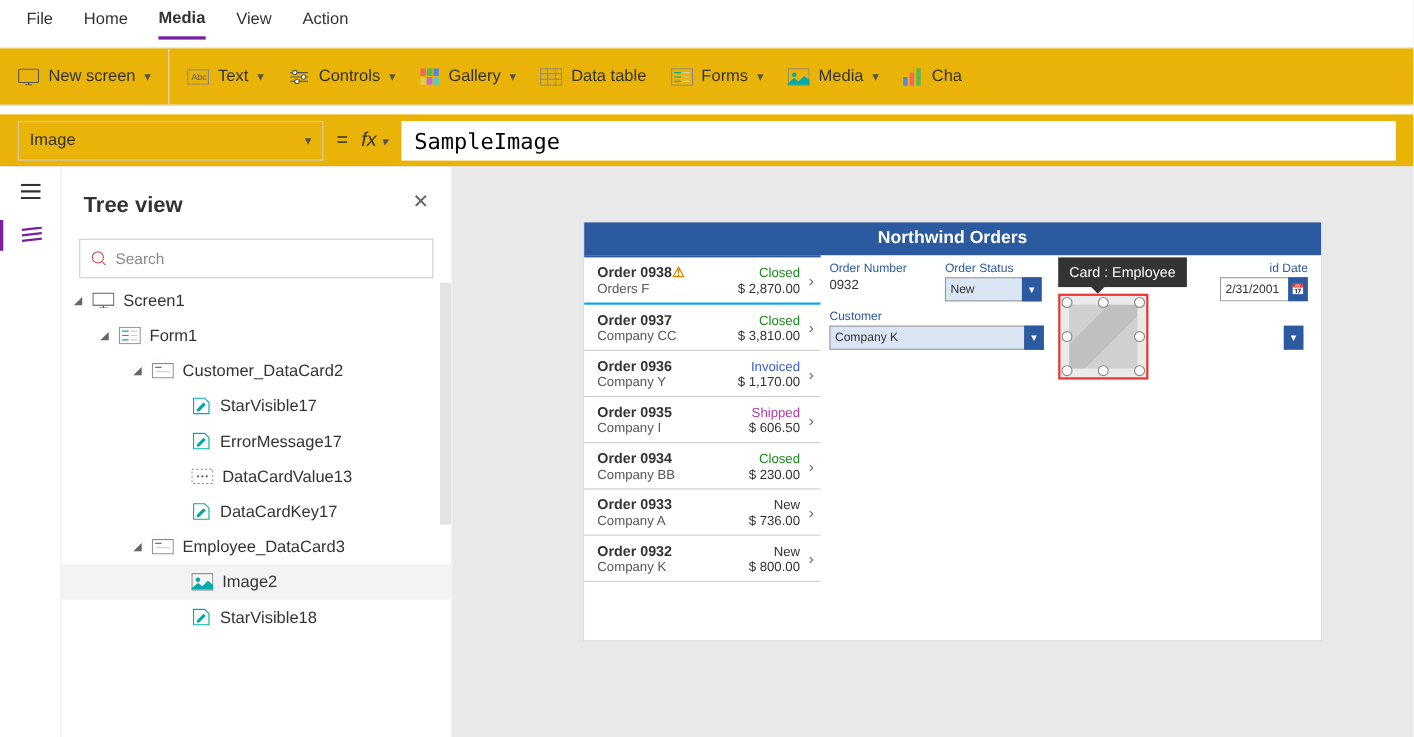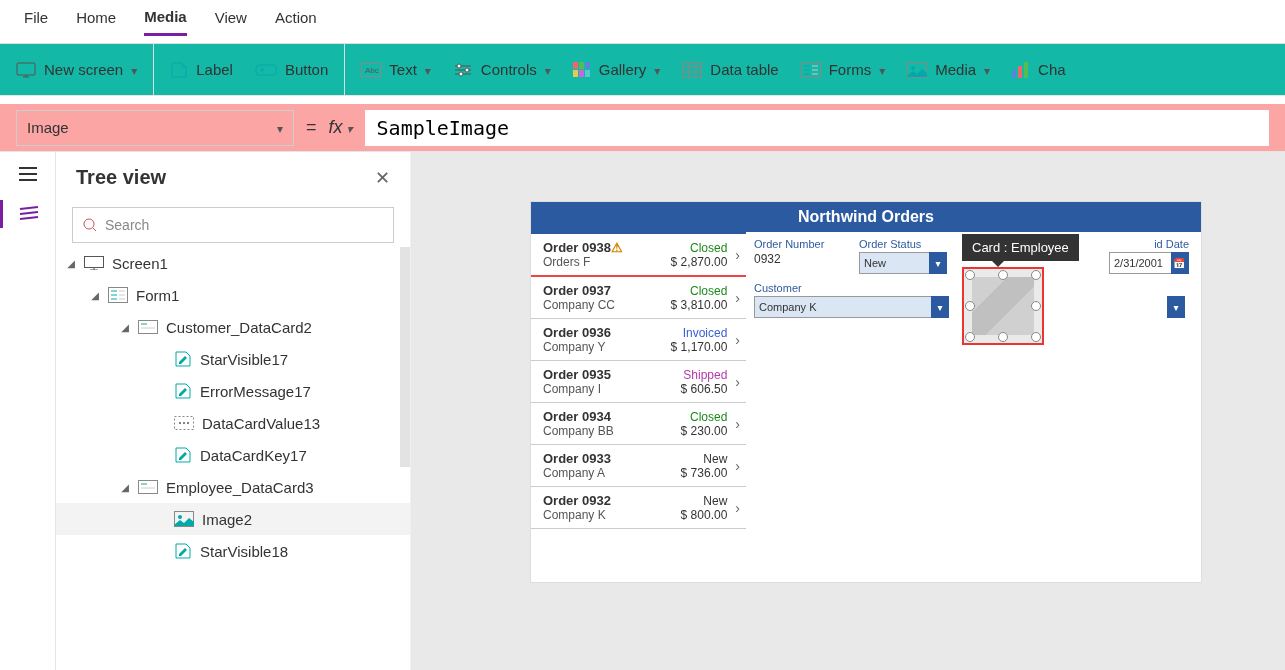--- a/index.html
+++ b/index.html
@@ -4,63 +4,63 @@
 <style>
 * { box-sizing: border-box; margin: 0; padding: 0; font-family: "Segoe UI", Arial, sans-serif; }
 body { background: #fff; width: 1285px; height: 670px; overflow: hidden; font-size: 14px; color: #333; }
 
 
 .menu-bar { height: 44px; display: flex; align-items: center; padding: 0 24px; gap: 28px; border-bottom: 1px solid #e0e0e0; }
 .menu-item { color: #333; font-size: 15px; cursor: pointer; padding-bottom: 8px; }
 .menu-item.active { border-bottom: 3px solid #7a1fa2; font-weight: 600; }
 
 
-.ribbon { height: 52px; display: flex; align-items: center; background: #14b8a6; border-bottom: 1px solid #e5e5e5; }
+.ribbon { height: 52px; display: flex; align-items: center; background: #eab308; border-bottom: 1px solid #e5e5e5; }
 .ribbon-group { display: flex; align-items: center; padding: 0 16px; gap: 22px; height: 100%; }
 .ribbon-group + .ribbon-group { border-left: 1px solid #ddd; }
 .ribbon-btn { display: flex; align-items: center; gap: 8px; font-size: 15px; color: #333; cursor: pointer; }
 .ribbon-icon { display: inline-flex; }
 
 
-.formula-bar { height: 48px; display: flex; align-items: center; padding: 0 16px; gap: 12px; border-bottom: 1px solid #e5e5e5; background: #fca5a5; margin-top:8px;}
+.formula-bar { height: 48px; display: flex; align-items: center; padding: 0 16px; gap: 12px; border-bottom: 1px solid #e5e5e5; background: #eab308; margin-top:8px;}
 .prop-select { width: 278px; height: 36px; border: 1px solid #ccc; display: flex; align-items: center; justify-content: space-between; padding: 0 10px; font-size: 15px; }
 .eq { font-size: 18px; font-weight: 300; }
 .fx { display:flex; align-items:flex-start; gap:4px; font-style: italic; font-size: 18px;}
 .formula-input { flex:1; height:36px; padding: 0 12px; font-size: 20px; font-family: 'Segoe UI', monospace; border:none; }
 
 
 .main { display:flex; height: calc(100% - 144px); }
 .leftrail { width: 56px; border-right: 1px solid #e5e5e5; display:flex; flex-direction:column; align-items:center; padding-top:8px; gap:12px; background:#fff;}
 .leftrail .rail-btn { width:28px; height:28px; display:flex; align-items:center; justify-content:center; cursor:pointer;}
 .leftrail .rail-btn.selected { border-left:3px solid #7a1fa2; width:56px; }
 
 
 .tree-panel { width: 355px; border-right: 1px solid #f0f0f0; display:flex; flex-direction:column; background:#fff; position:relative;}
 .tree-header { display:flex; align-items:center; justify-content:space-between; padding: 14px 20px; }
-.tree-header h2 { font-size: 20px; font-weight:600; }
+.tree-header h2 { font-size: 20px; font-weight:600;margin-top:10px; }
 .search-box { margin: 4px 16px 4px 16px; height:36px; border:1px solid #ccc; display:flex; align-items:center; padding:0 10px; gap:8px; font-size:14px; color:#666;}
 .tree { overflow-y:auto; flex:1; position:relative;}
 .tree-scrollbar-mock { position:absolute; right:0; top:0; width:10px; height:220px; background:#c8c8c8; opacity:.5;}
 .tree-node { display:flex; align-items:center; gap:8px; padding: 4px 0 4px 0; height:32px; font-size:15px; cursor:pointer; }
 .tree-node.selected { background:#f3f3f3; }
 .tree-caret { width: 10px; display:inline-flex; justify-content:center; color:#666; font-size:10px;}
 .tree-icon { display:inline-flex; }
 .depth-0 { padding-left: 10px; }
 .depth-1 { padding-left: 34px; }
 .depth-2 { padding-left: 64px; }
 .depth-3 { padding-left: 100px; }
 
 
 .canvas { flex:1; background:#e9e9e9; display:flex; align-items:flex-start; justify-content:center; padding:50px 24px 24px 60px;}
 .app { width: 670px; height: 380px; background:#fff; box-shadow: 0 0 0 1px #ddd; position:relative; overflow:hidden;}
 .app-title { background:#2c5aa0; color:#fff; text-align:center; font-weight:bold; font-size:16px; padding:6px;}
 .app-body { display:flex; height: calc(100% - 32px);}
 .order-list { width: 215px; }
 .order-row { border-bottom:1px solid #ccc; padding:6px 4px 6px 12px; display:flex; align-items:center; gap:6px; position:relative;}
-.order-row:first-child { border-top:2px solid #2c5aa0; border-bottom:2px solid #ef4444;}
+.order-row:first-child { border-top:2px solid #2c5aa0; border-bottom:2px solid #0ea5e9;}
 .order-text { flex:1; }
 .order-num { font-weight:bold; font-size:13px;}
 .order-num .warn { color:#d58500; }
 .order-comp { font-size:12px; color:#555;}
 .order-right { text-align:right; font-size:12px;}
 .status { font-size:12px; }
 .status.closed { color:#1a8a1a; }
 .status.invoiced { color:#3a5fd4; }
 .status.shipped { color:#b43aa8; }
 .status.new { color:#333; }
@@ -108,40 +108,20 @@
             <path d="M10 13v2M7 15h6" stroke="#555"></path>
           </svg>
         </span>
       <span>New screen</span>
       <span class="chevron-down"></span>
     </div>
   </div>
   <div class="ribbon-group">
     <div class="ribbon-btn">
       <span class="ribbon-icon">
-          <svg width="18" height="18">
-            <path d="M2 2h10l4 4v10H2z" fill="none" stroke="#0aa"></path>
-            <path d="M12 2v4h4" fill="none" stroke="#0aa"></path>
-          </svg>
-        </span>
-      <span>Label</span>
-    </div>
-    <div class="ribbon-btn">
-      <span class="ribbon-icon">
-          <svg width="22" height="16">
-            <rect x="1" y="3" width="20" height="10" rx="3" fill="none" stroke="#0aa"></rect>
-            <circle cx="7" cy="8" r="1.5" fill="#0aa"></circle>
-          </svg>
-        </span>
-      <span>Button</span>
-    </div>
-  </div>
-  <div class="ribbon-group">
-    <div class="ribbon-btn">
-      <span class="ribbon-icon">
           <svg width="20" height="14">
             <rect x="0.5" y="0.5" width="19" height="13" fill="none" stroke="#888"></rect>
             <text x="4" y="10" font-size="8" fill="#555">Abc</text>
           </svg>
         </span>
       <span>Text</span>
       <span class="chevron-down"></span>
     </div>
     <div class="ribbon-btn">
       <span class="ribbon-icon">

